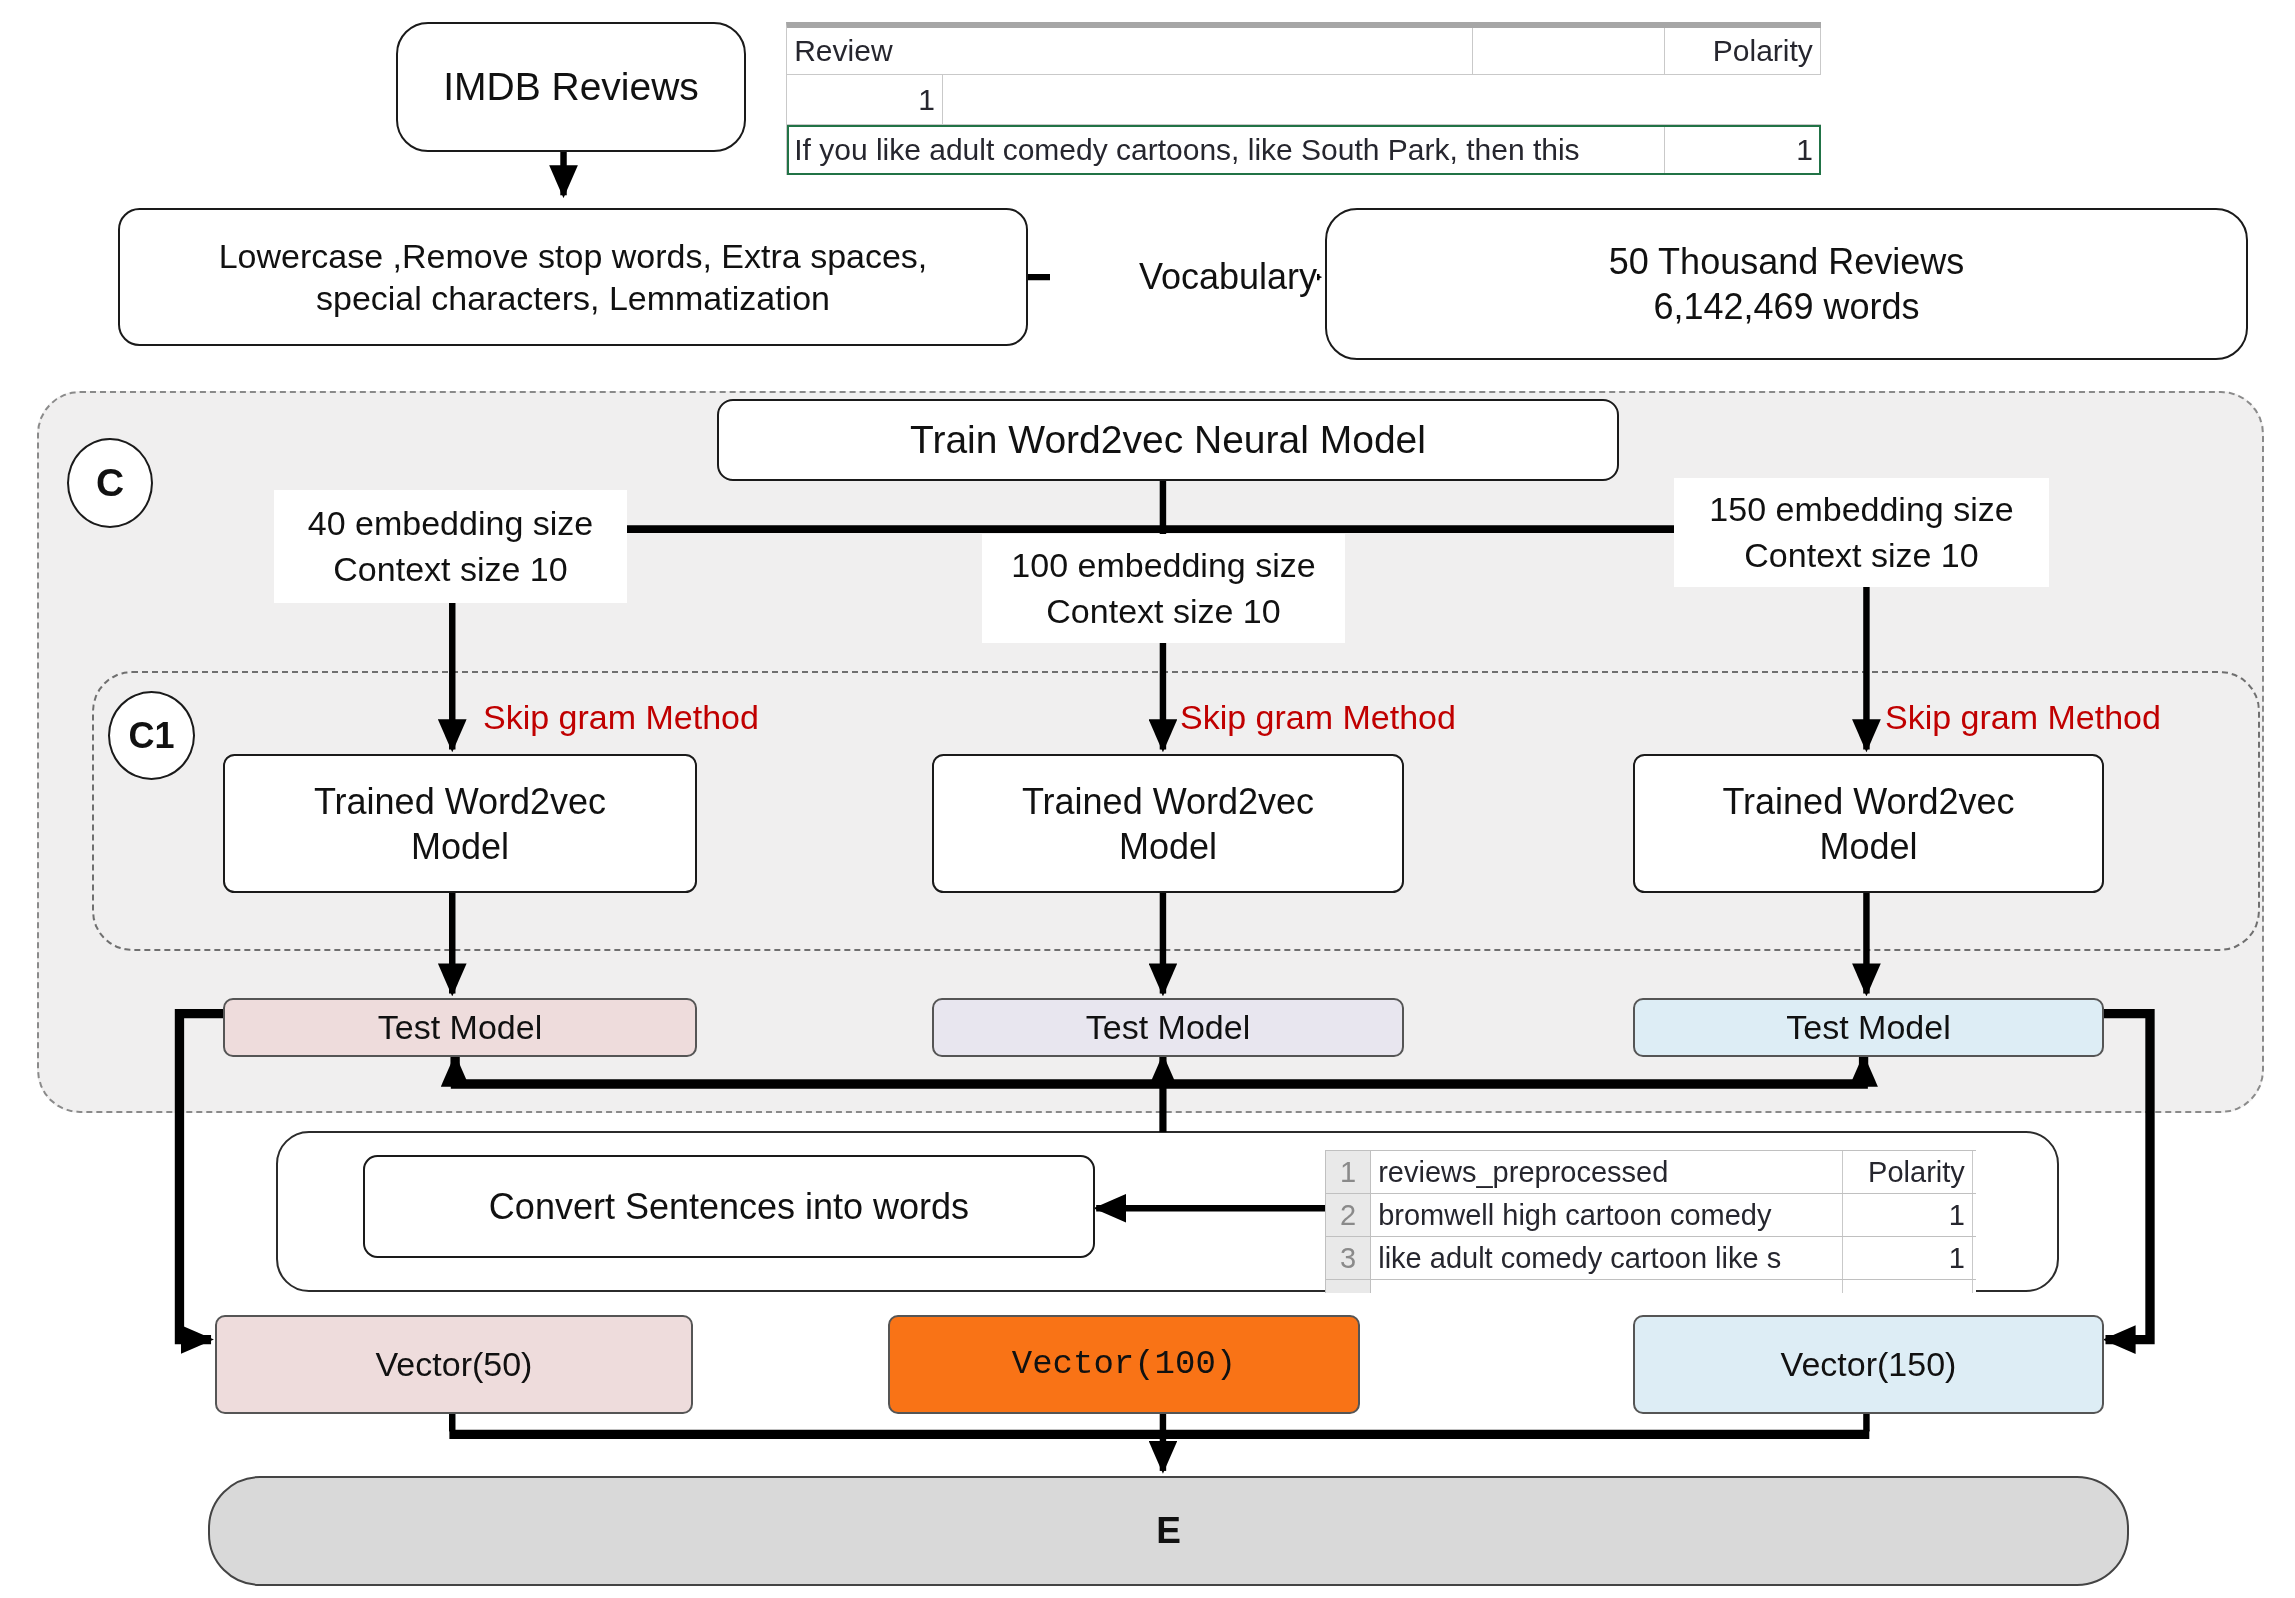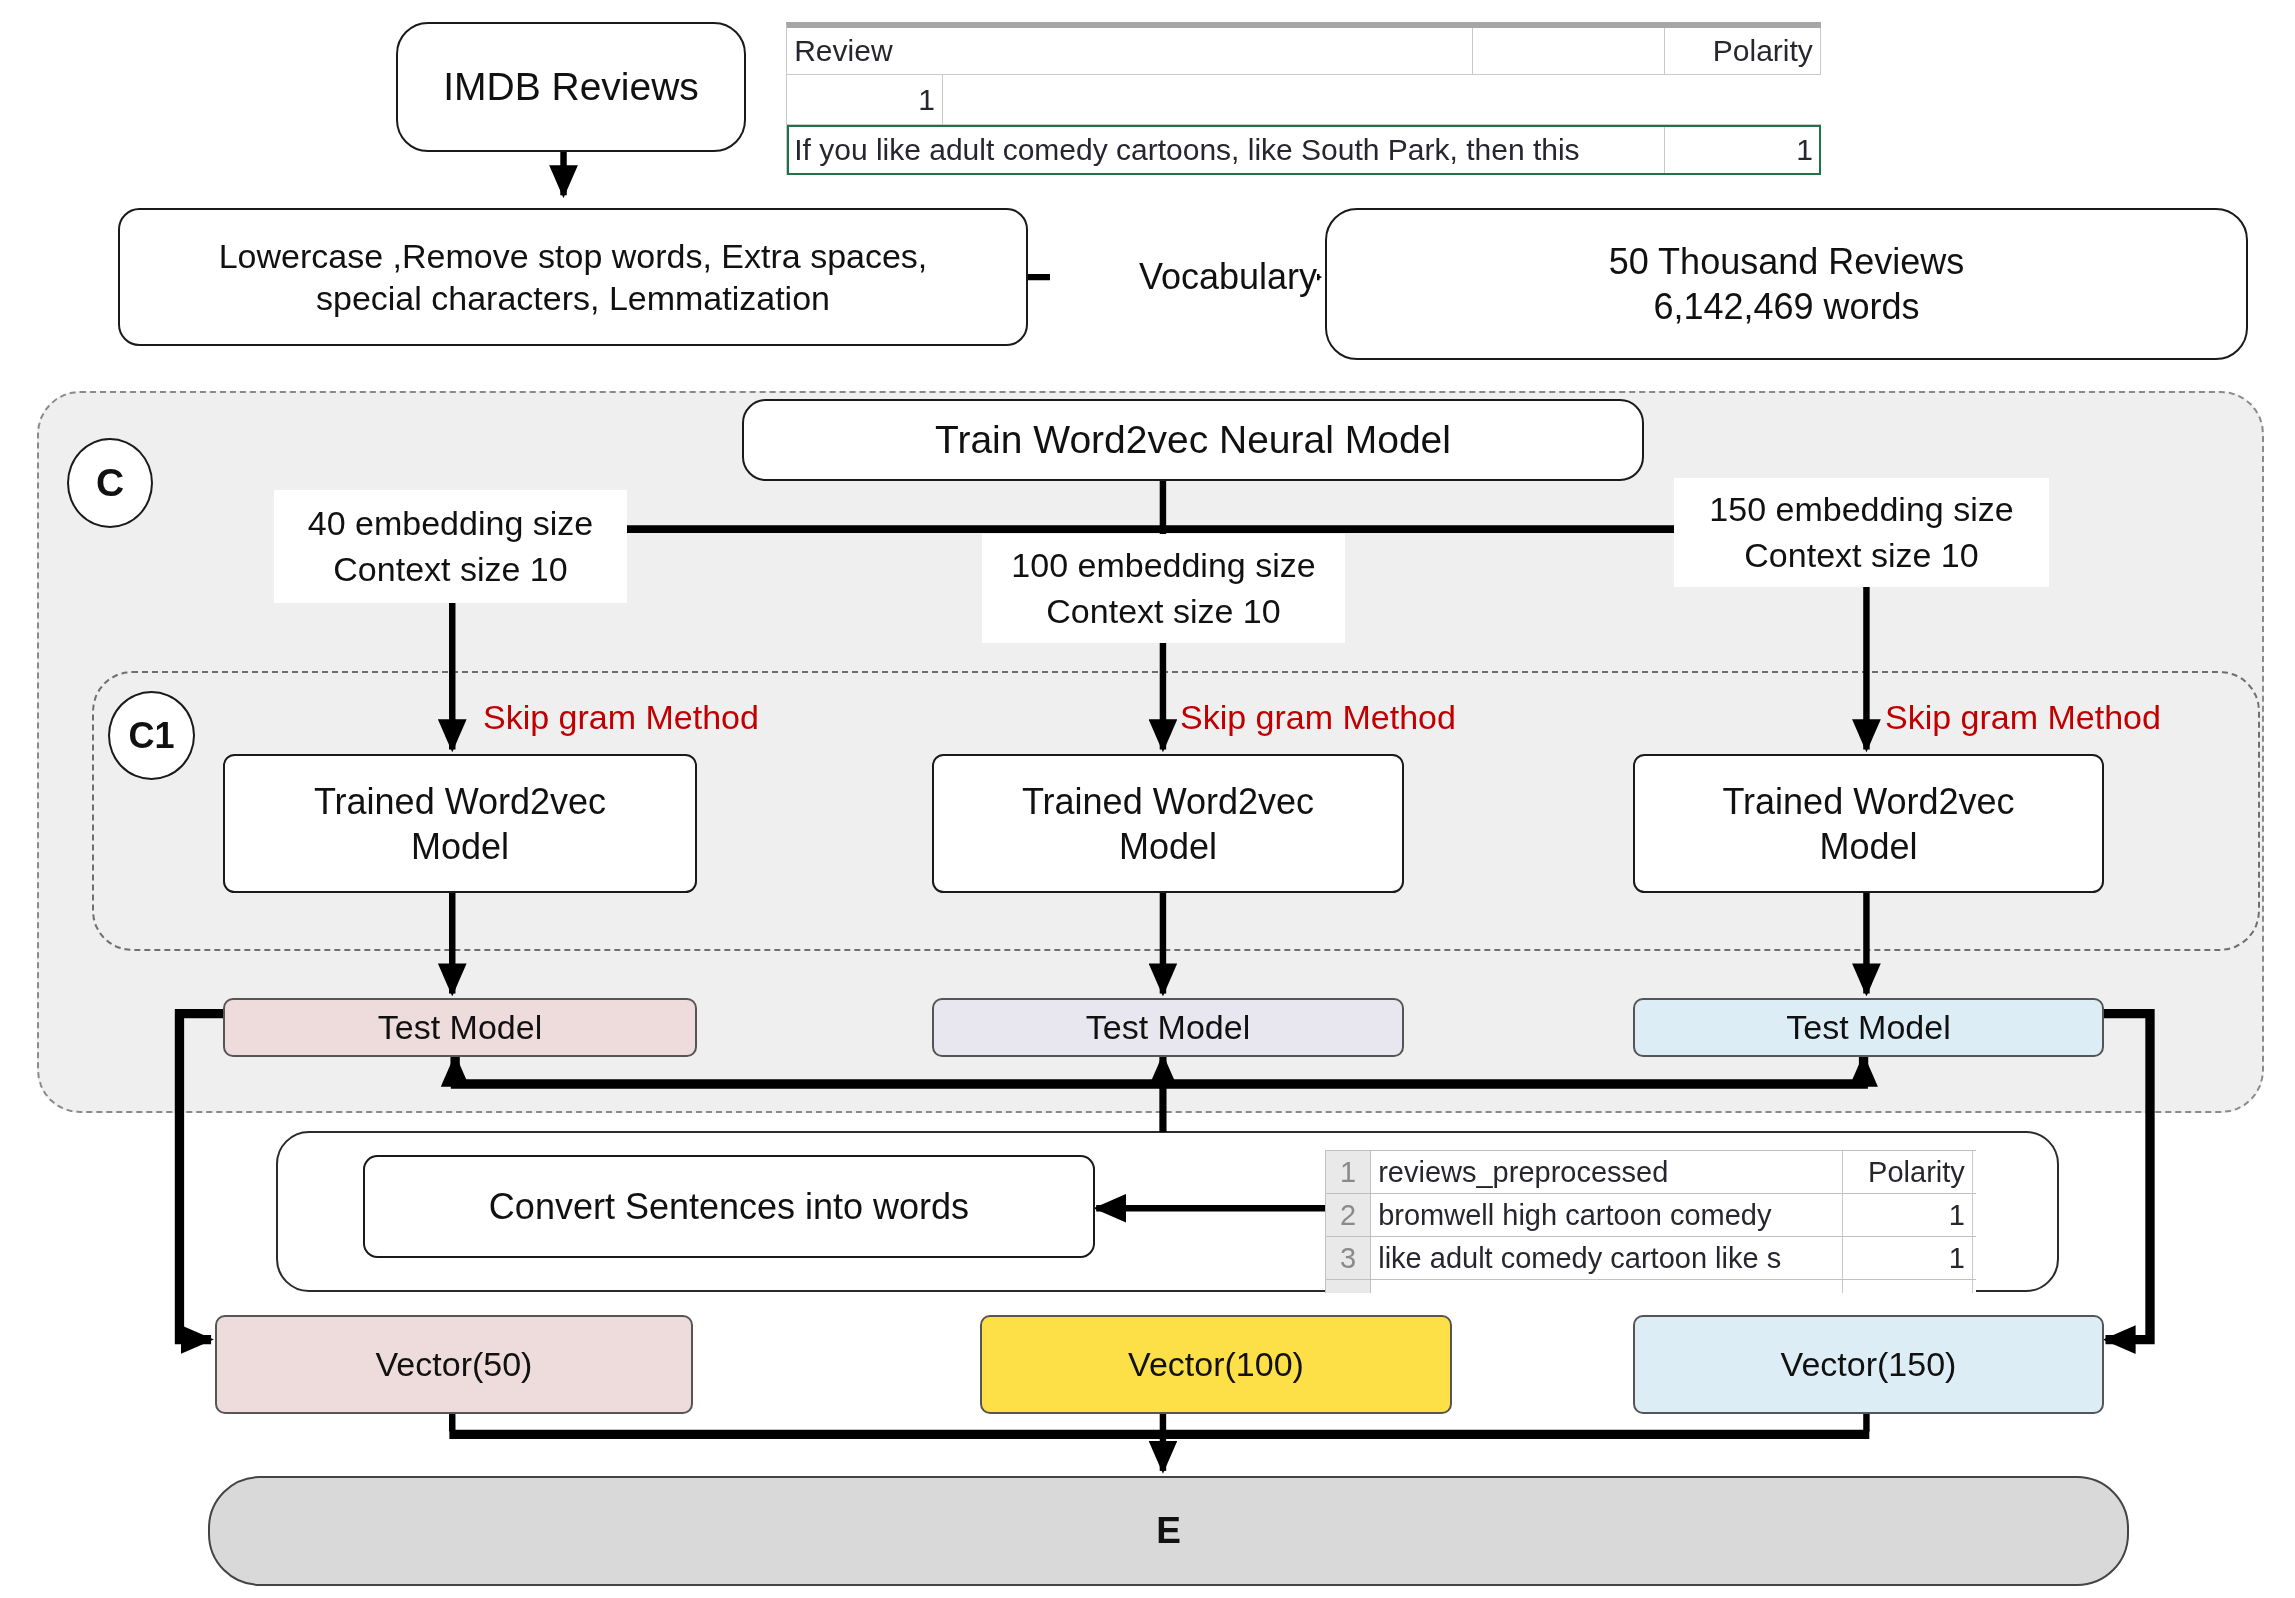--- a/index.html
+++ b/index.html
@@ -8,21 +8,21 @@
     font-family:"Liberation Sans",sans-serif;color:#111;overflow:hidden;padding-left:39px;
   }
   svg.wires{position:absolute;left:0;top:0;width:2295px;height:1598px;z-index:5;pointer-events:none;}
 
   
   .node{
     position:absolute;z-index:10;background:#fff;border:2.2px solid #1a1a1a;
     display:flex;flex-direction:column;align-items:center;justify-content:center;
     text-align:center;line-height:1.25;
   }
-  .r40{border-radius:32px;} .r30{border-radius:21.5px;} .r22{border-radius:24px;margin-left:25px;}
+  .r40{border-radius:32px;} .r30{border-radius:21.5px;} .r22{border-radius:16px;}
   .r16{border-radius:11.5px;} .r14{border-radius:10px;} .r70{border-radius:52px;}
 
   .container-c{
     position:absolute;z-index:1;background:#f0efef;border:2.2px dashed #8a8a8a;border-radius:43px;
   }
   .container-c1{
     position:absolute;z-index:2;background:transparent;border:2.2px dashed #6f6f6f;border-radius:40px;
   }
   .container-convert{
     position:absolute;z-index:3;background:#ffffff;border:2.2px solid #2b2b2b;border-radius:33px;
@@ -224,21 +224,21 @@
     <div class="xl-row partial">
       <div class="xl-cell c-num" style="height:13px;"></div>
       <div class="xl-cell c-txt" style="height:13px;"></div>
       <div class="xl-cell c-p" style="height:13px;"></div>
     </div>
   </div>
 
   <div class="node r14 fs48" style="left:215px;top:1315px;width:474px;height:95px;background:#eedcdc;border-color:#555;">
     <span>Vector(50)</span>
   </div>
-  <div class="node r14 fs48" style="left:980px;top:1315px;width:468px;height:95px;background:#fde047;border-color:#555;">
+  <div class="node r14 fs48" style="left:888px;top:1315px;width:468px;height:95px;background:#f97316;border-color:#555;font-family:Liberation Mono, monospace;">
     <span>Vector(100)</span>
   </div>
   <div class="node r14 fs48" style="left:1633px;top:1315px;width:467px;height:95px;background:#ddedf5;border-color:#555;">
     <span>Vector(150)</span>
   </div>
 
   <div class="node r70 fs52 bold" style="left:208px;top:1476px;width:1917px;height:106px;background:#d9d9d9;border-color:#444;">
     <span>E</span>
   </div>
 

